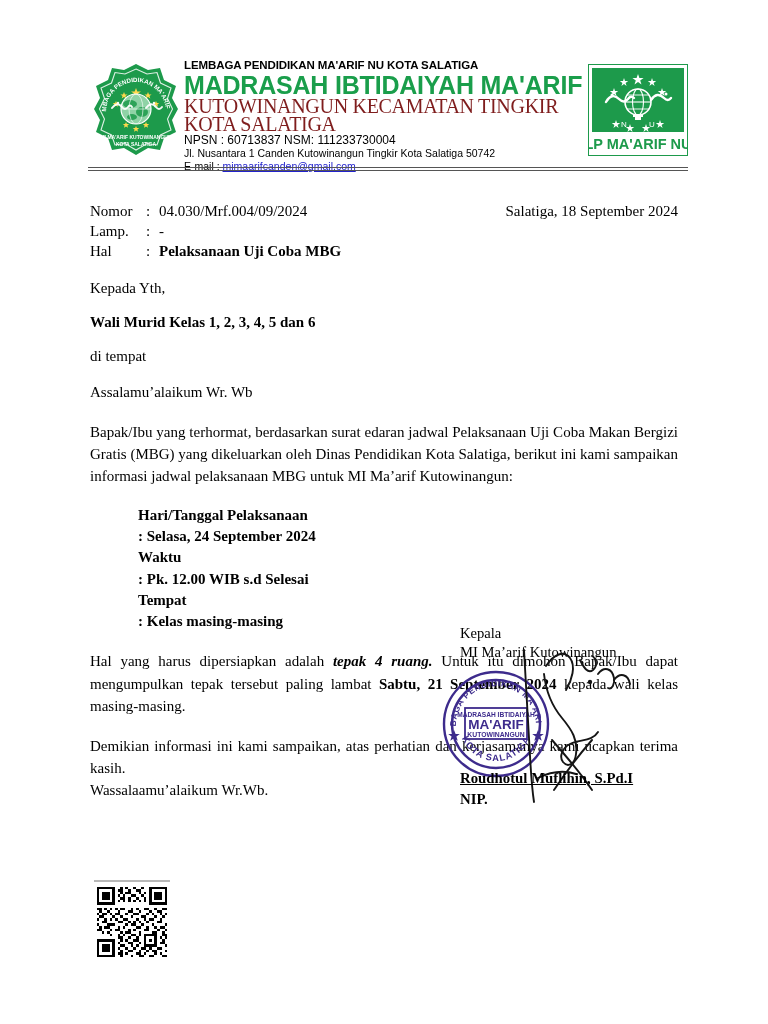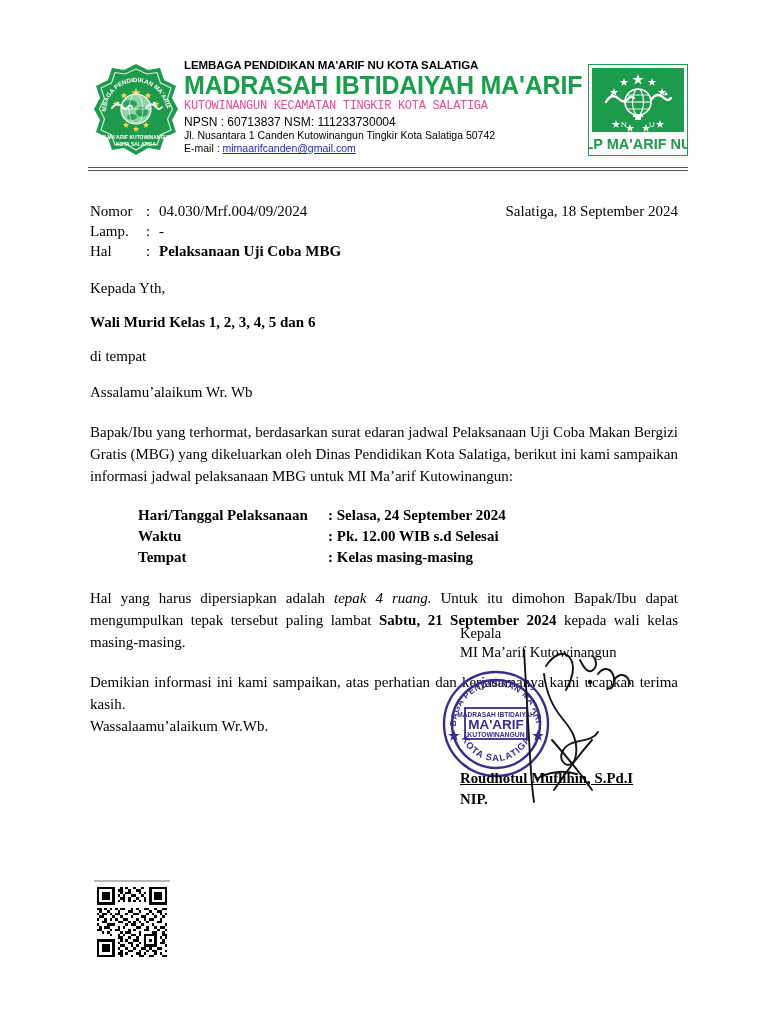--- a/index.html
+++ b/index.html
@@ -61,24 +61,24 @@
   }
   .hl-2 {
     font-family: "Liberation Sans", sans-serif;
     font-weight: bold;
     font-size: 25px;
     line-height: 24px;
     color: #1a9e4b;
     letter-spacing: -0.2px;
   }
   .hl-3 {
-    font-family: Liberation Mono, monospace;
-    font-size: 12px;
+    font-family: Liberation Serif, serif;
+    font-size: 20px;
     line-height: 18px;
-    color: #ec4899;
+    color: #7f1d1d;
     letter-spacing: -0.3px;
   }
   .hl-4 {
     font-family: "Liberation Sans", sans-serif;
     font-size: 12px;
     line-height: 14px;
     color: #000;
   }
   .hl-5 {
     font-family: "Liberation Sans", sans-serif;
@@ -140,21 +140,21 @@
     margin-top: 18px;
     line-height: 1.47;
   }
 
   .schedule {
     margin-top: 18px;
     margin-left: 48px;
     font-weight: bold;
     line-height: 1.42;
   }
-  .sched-row { display: flex; }
+  .sched-row { display: flex; flex-direction: column; }
   .sched-k { width: 190px; flex: none; }
   .sched-v { flex: 1; }
 
   
   .sign-block {
     position: absolute;
     left: 400px;
     top: 624px;
     width: 268px;
     height: 200px;
@@ -366,21 +366,21 @@
       <div class="sched-row">
         <span class="sched-k">Waktu</span>
         <span class="sched-v">: Pk. 12.00 WIB s.d Selesai</span>
       </div>
       <div class="sched-row">
         <span class="sched-k">Tempat</span>
         <span class="sched-v">: Kelas masing-masing</span>
       </div>
     </div>
 
-    <div class="para"><span>Hal yang harus dipersiapkan adalah </span><span style="font-weight:normal;font-style:italic;">tepak 4 ruang.</span><span> Untuk itu dimohon Bapak/Ibu dapat mengumpulkan tepak tersebut paling lambat </span><span class="bold">Sabtu, 21 September 2024</span><span> kepada wali kelas masing-masing.</span></div>
+    <div class="para"><span>Hal yang harus dipersiapkan adalah </span><span style="font-weight:bold;font-style:italic;">tepak 4 ruang.</span><span> Untuk itu dimohon Bapak/Ibu dapat mengumpulkan tepak tersebut paling lambat </span><span class="bold">Sabtu, 21 September 2024</span><span> kepada wali kelas masing-masing.</span></div>
 
     <div class="para">Demikian informasi ini kami sampaikan, atas perhatian dan kerjasamanya kami ucapkan terima kasih.</div>
 
     <div style="margin-top:2px;">Wassalaamu’alaikum Wr.Wb.</div>
   </div>
 
   <div class="sign-block">
 
     <div class="sign-inner">
       <div class="sign-head">Kepala</div>

